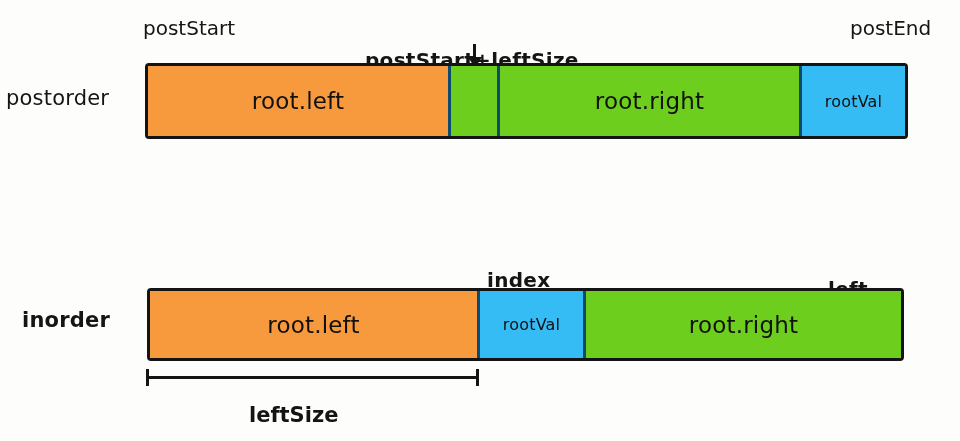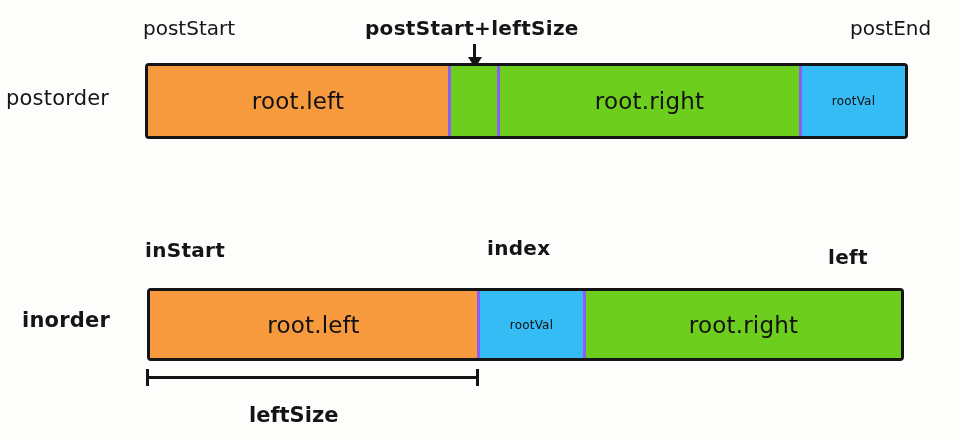--- a/index.html
+++ b/index.html
@@ -28,49 +28,49 @@
     letter-spacing: 0.2px;
     white-space: nowrap;
   }
   .row-label.bold { font-weight: bold; }
 
   .tick-label {
     font-size: 20px;
     color: #151515;
     white-space: nowrap;
   }
-  .tick-label.bold { font-weight: bold; letter-spacing: 0.3px; }
+  .tick-label.bold { font-weight: bold; letter-spacing: 0.3px; margin-top: 32px; }
 
   
   .bar {
     position: absolute;
     border: 3px solid #141414;
     border-radius: 4px;
     box-sizing: border-box;
     display: flex;
     overflow: hidden;
     background: #fff;
   }
   .seg {
     position: relative;
     box-sizing: border-box;
     display: flex;
     align-items: center;
     justify-content: center;
-    border-right: 3px solid #8b5cf6;
+    border-right: 3px solid #0c4a6e;
     height: 100%;
   }
   .seg:last-child { border-right: none; }
   .seg-text {
     font-size: 23px;
     color: #111111;
     white-space: nowrap;
     letter-spacing: 0.2px;
   }
-  .seg-text.small { font-size: 12px; }
+  .seg-text.small { font-size: 16px; }
 
   
   .arrow-stem {
     position: absolute;
     width: 3px;
     background: #141414;
   }
   .arrow-head {
     position: absolute;
     width: 0; height: 0;
@@ -126,21 +126,20 @@
 
     <div class="seg" style="width:302px; background:#6ECE1E;">
       <span class="seg-text">root.right</span>
     </div>
 
     <div class="seg" style="flex:1 1 auto; background:#35BCF5;">
       <span class="seg-text small">rootVal</span>
     </div>
   </div>
 
-  <div class="abs tick-label bold" style="left:145px; top:238px;">inStart</div>
 
   <div class="abs tick-label bold" style="left:487px; top:236px;">index</div>
 
   <div class="abs tick-label bold" style="left:828px; top:245px;">left</div>
 
   <div class="abs row-label bold" style="left:22px; top:308px;">inorder</div>
 
   <div class="bar" style="left:147px; top:288px; width:757px; height:73px;">
 
     <div class="seg" style="width:330px; background:#F79A3E;">

